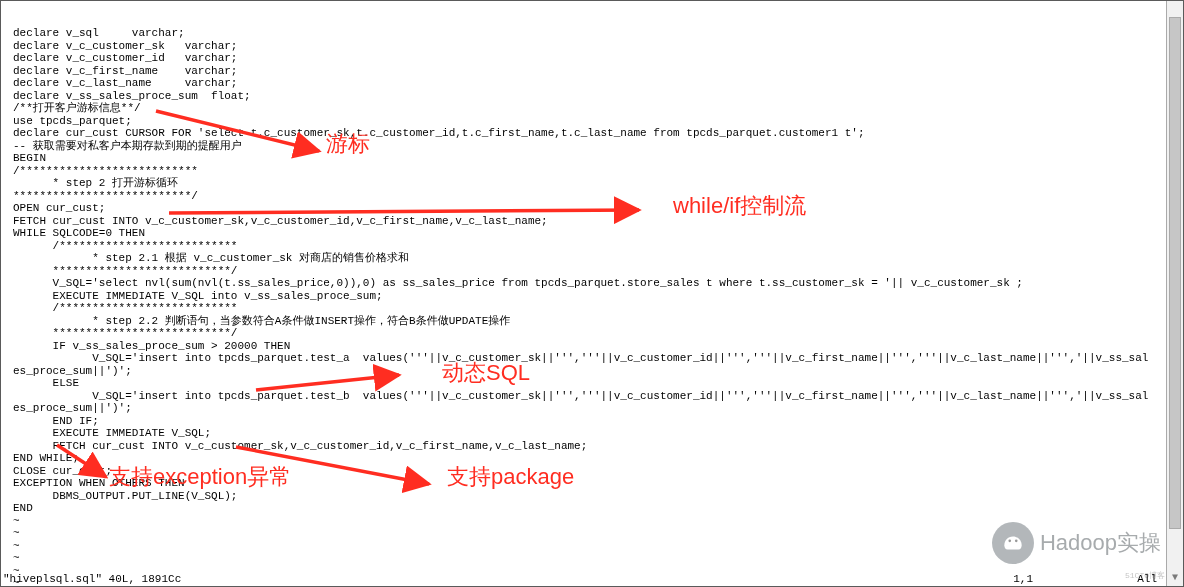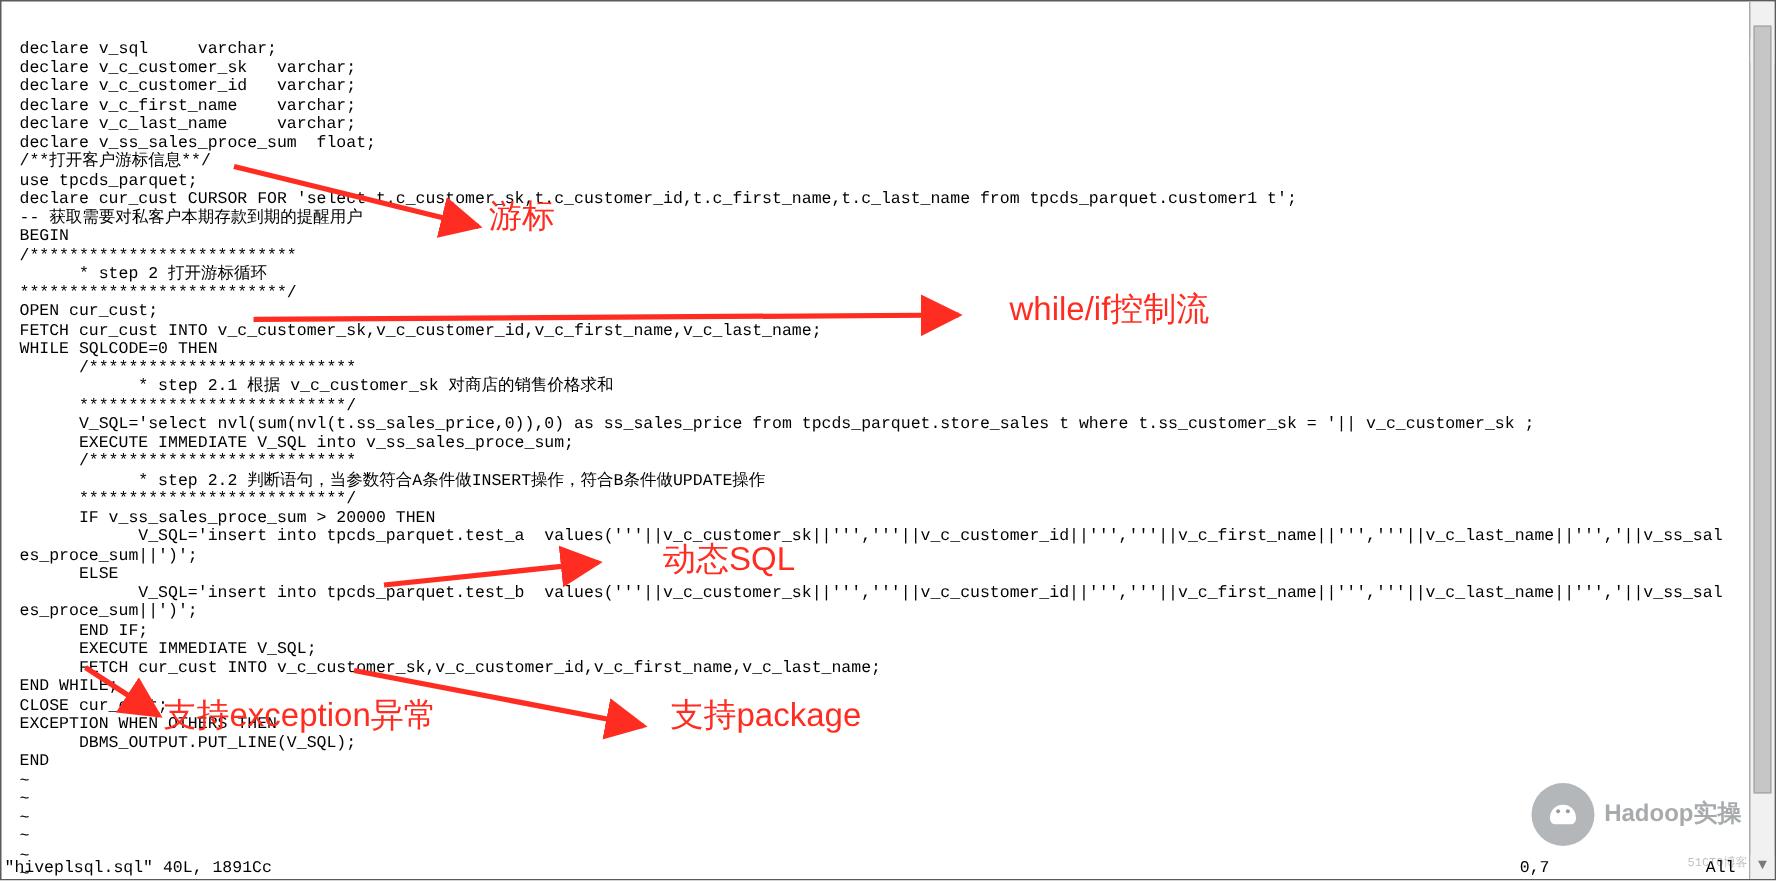--- a/index.html
+++ b/index.html
@@ -61,23 +61,22 @@
   .wm-icon {
     width: 42px; height: 42px;
     border-radius: 50%;
     background: #9aa0a4;
     display: flex; align-items:center; justify-content:center;
     color:#fff; font-size: 22px;
     font-family: Arial, sans-serif;
   }
   .wm-text {
     font-family: "Heiti SC", "Microsoft YaHei", sans-serif;
-    font-size: 16px;
+    font-size: 22px;
     color: #8a8f92;
-    font-weight: bold;
   }
   .scrollbar {
     position: absolute;
     top: 0;
     right: 0;
     bottom: 0;
     width: 16px;
     background: #f1f1f1;
     border-left: 1px solid #aaa;
   }
@@ -111,21 +110,21 @@
   }
 </style>
 </head>
 <body>
 
 <div class="viewport">
   <div id="code-host"><span class="code-line">declare v_sql     varchar;</span><span class="code-line">declare v_c_customer_sk   varchar;</span><span class="code-line">declare v_c_customer_id   varchar;</span><span class="code-line">declare v_c_first_name    varchar;</span><span class="code-line">declare v_c_last_name     varchar;</span><span class="code-line">declare v_ss_sales_proce_sum  float;</span><span class="code-line"></span><span class="code-line">/**打开客户游标信息**/</span><span class="code-line">use tpcds_parquet;</span><span class="code-line">declare cur_cust CURSOR FOR 'select t.c_customer_sk,t.c_customer_id,t.c_first_name,t.c_last_name from tpcds_parquet.customer1 t';</span><span class="code-line"></span><span class="code-line">-- 获取需要对私客户本期存款到期的提醒用户</span><span class="code-line"></span><span class="code-line">BEGIN</span><span class="code-line">/***************************</span><span class="code-line">      * step 2 打开游标循环</span><span class="code-line">***************************/</span><span class="code-line">OPEN cur_cust;</span><span class="code-line">FETCH cur_cust INTO v_c_customer_sk,v_c_customer_id,v_c_first_name,v_c_last_name;</span><span class="code-line">WHILE SQLCODE=0 THEN</span><span class="code-line">      /***************************</span><span class="code-line">            * step 2.1 根据 v_c_customer_sk 对商店的销售价格求和</span><span class="code-line">      ***************************/</span><span class="code-line">      V_SQL='select nvl(sum(nvl(t.ss_sales_price,0)),0) as ss_sales_price from tpcds_parquet.store_sales t where t.ss_customer_sk = '|| v_c_customer_sk ;</span><span class="code-line">      EXECUTE IMMEDIATE V_SQL into v_ss_sales_proce_sum;</span><span class="code-line">      /***************************</span><span class="code-line">            * step 2.2 判断语句，当参数符合A条件做INSERT操作，符合B条件做UPDATE操作</span><span class="code-line">      ***************************/</span><span class="code-line">      IF v_ss_sales_proce_sum &gt; 20000 THEN</span><span class="code-line">            V_SQL='insert into tpcds_parquet.test_a  values('''||v_c_customer_sk||''','''||v_c_customer_id||''','''||v_c_first_name||''','''||v_c_last_name||''','||v_ss_sal</span><span class="code-line">es_proce_sum||')';</span><span class="code-line">      ELSE</span><span class="code-line">            V_SQL='insert into tpcds_parquet.test_b  values('''||v_c_customer_sk||''','''||v_c_customer_id||''','''||v_c_first_name||''','''||v_c_last_name||''','||v_ss_sal</span><span class="code-line">es_proce_sum||')';</span><span class="code-line">      END IF;</span><span class="code-line">      EXECUTE IMMEDIATE V_SQL;</span><span class="code-line">      FETCH cur_cust INTO v_c_customer_sk,v_c_customer_id,v_c_first_name,v_c_last_name;</span><span class="code-line">END WHILE;</span><span class="code-line">CLOSE cur_cust;</span><span class="code-line">EXCEPTION WHEN OTHERS THEN</span><span class="code-line">      DBMS_OUTPUT.PUT_LINE(V_SQL);</span><span class="code-line">END</span><span class="code-line tilde">~</span><span class="code-line tilde">~</span><span class="code-line tilde">~</span><span class="code-line tilde">~</span><span class="code-line tilde">~</span><span class="code-line tilde">~</span></div>
 
   <div class="status-line">
     <span>"hiveplsql.sql" 40L, 1891Cc</span>
-    <span style="position:absolute; right:130px;">0,7</span>
+    <span style="position:absolute; right:130px;">1,1</span>
     <span style="position:absolute; right:6px;margin-left:28px;">All</span>
   </div>
 
   
   <div class="scrollbar">
     <div class="scroll-btn">▲</div>
     <div class="scroll-thumb"></div>
     <div class="scroll-btn" style="position:absolute;bottom:0;left:0;">▼</div>
   </div>
 

